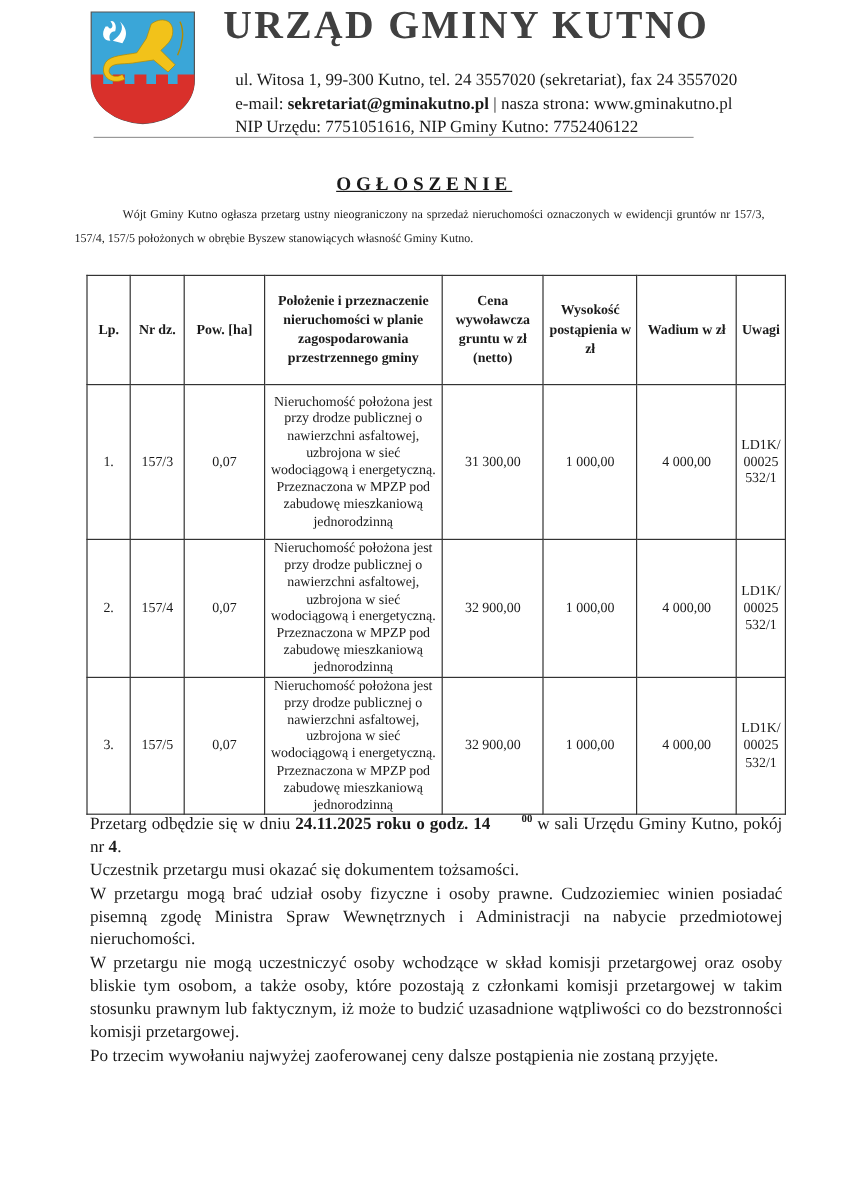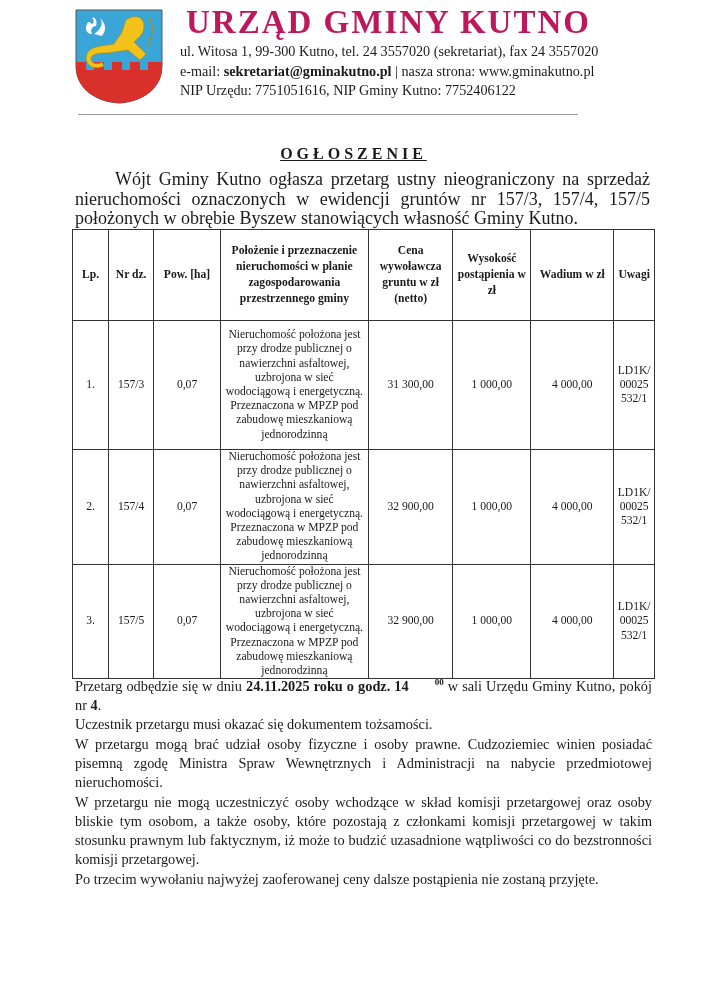--- a/index.html
+++ b/index.html
@@ -1,25 +1,25 @@
 <!DOCTYPE html>
 <html><head>
 <meta charset="utf-8">
 <style>
   html, body { margin:0; padding:0; background:#fff; }
   body { width:707px; height:1000px; position:relative; overflow:hidden;
          font-family:"Liberation Serif", serif; color:#1a1a1a; }
   .logo { position:absolute; left:74px; top:8px; width:90px; height:96px; }
   .org-title { position:absolute; left:186px; top:4px; font-size:33px; font-weight:bold;
-               letter-spacing:2px; color:#be185d; white-space:nowrap; }
-  .hdr-line { position:absolute; left:180px; font-size:14.2px; white-space:nowrap; }
+               letter-spacing:2px; color:#404040; white-space:nowrap; }
+  .hdr-line { position:absolute; left:196px; font-size:14.2px; white-space:nowrap;margin-top:16px; }
   .hdr-rule { position:absolute; left:78px; top:114px; width:500px; height:1px; background:#999; }
   .doc-title { position:absolute; left:0; width:707px; top:145px; text-align:center;
                font-size:16px; font-weight:bold; letter-spacing:4px; text-decoration:underline; }
-  .intro { position:absolute; left:75px; width:575px; top:170px; font-size:18px; line-height:19.5px;
+  .intro { position:absolute; left:62px; width:575px; top:170px; font-size:10px; line-height:19.5px;
            text-align:justify; }
   .intro p { margin:0; text-indent:40px; }
   table.auct { position:absolute; left:72px; top:229px; width:583px; border-collapse:collapse;
                font-size:11.6px; }
   table.auct th, table.auct td { border:1px solid #333; text-align:center; vertical-align:middle; padding:0 2px; }
   table.auct th { font-weight:bold; height:90px; line-height:16px; }
   table.auct td { line-height:14.2px; }
   .row1 td { height:128px; }
   .row2 td, .row3 td { height:112px; }
   .c-lp{width:33px}.c-nr{width:42px}.c-pow{width:67px}.c-desc{width:150px}

